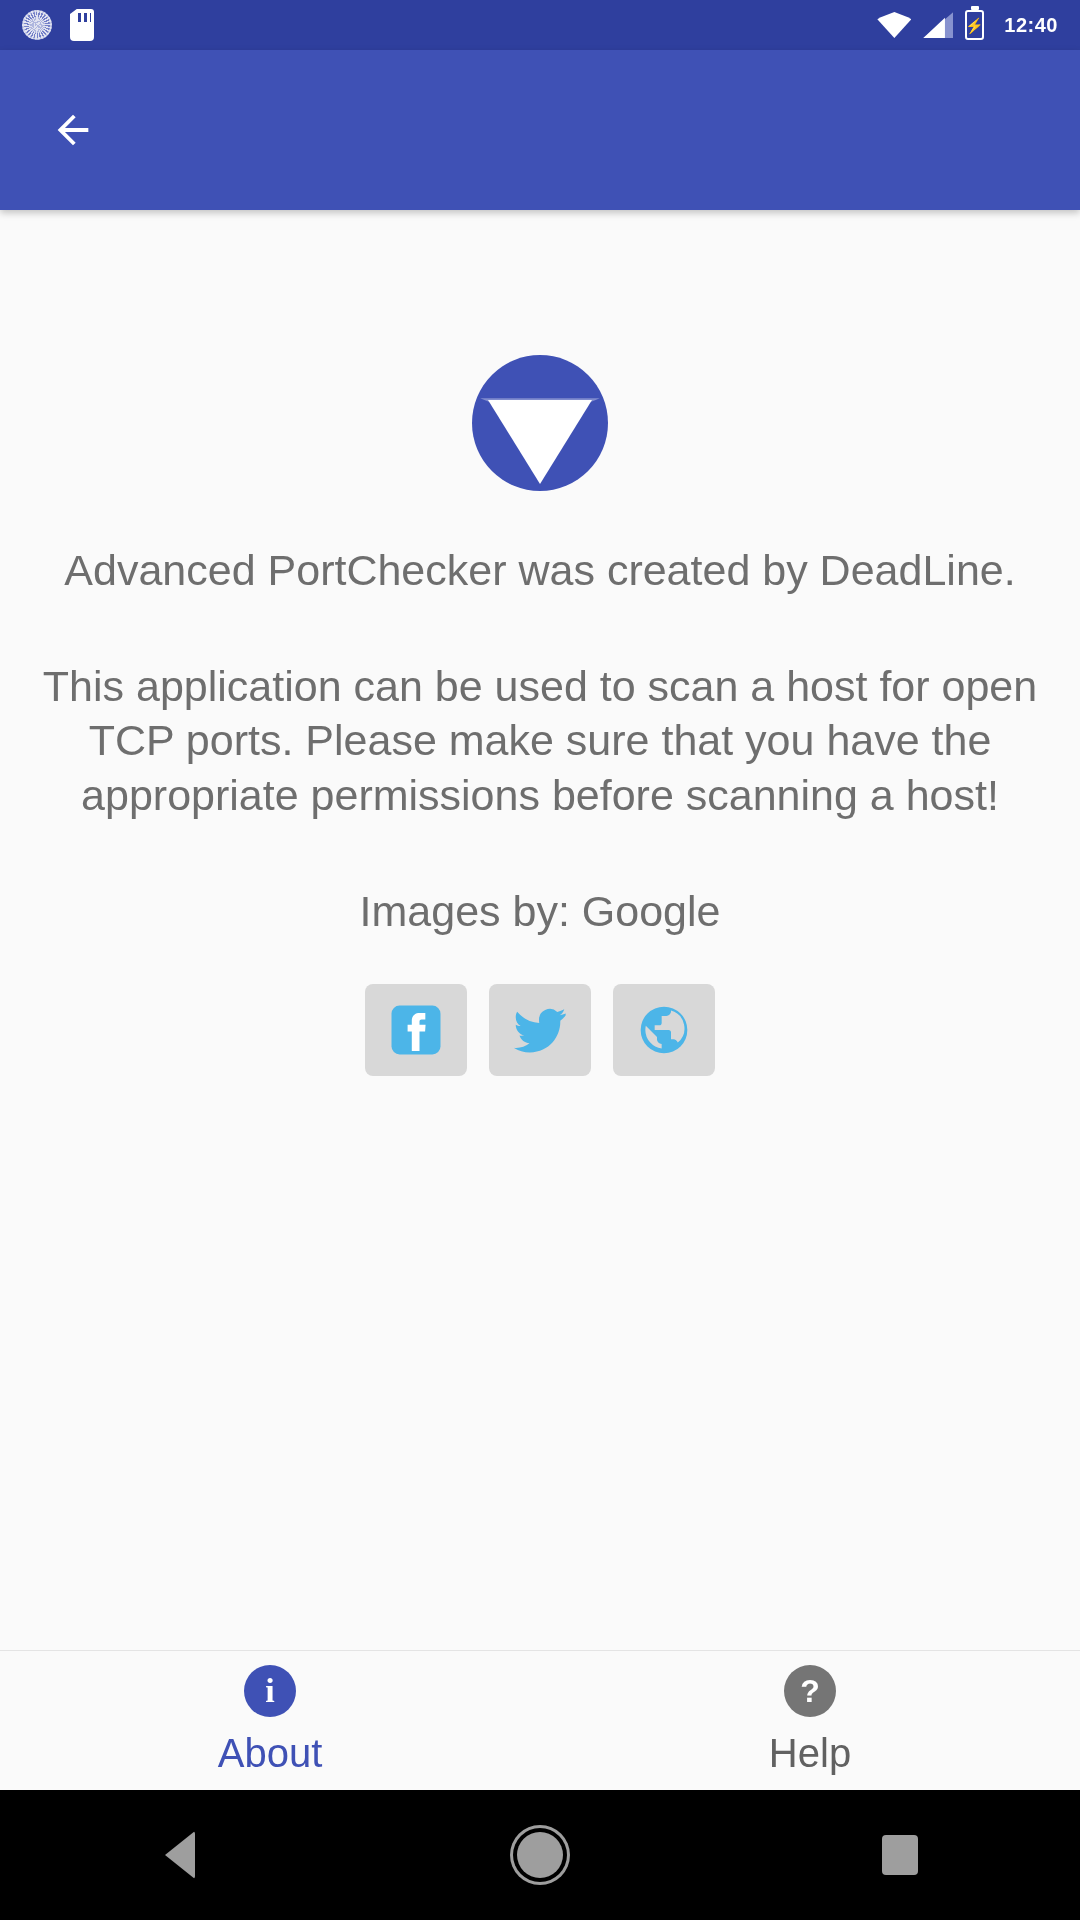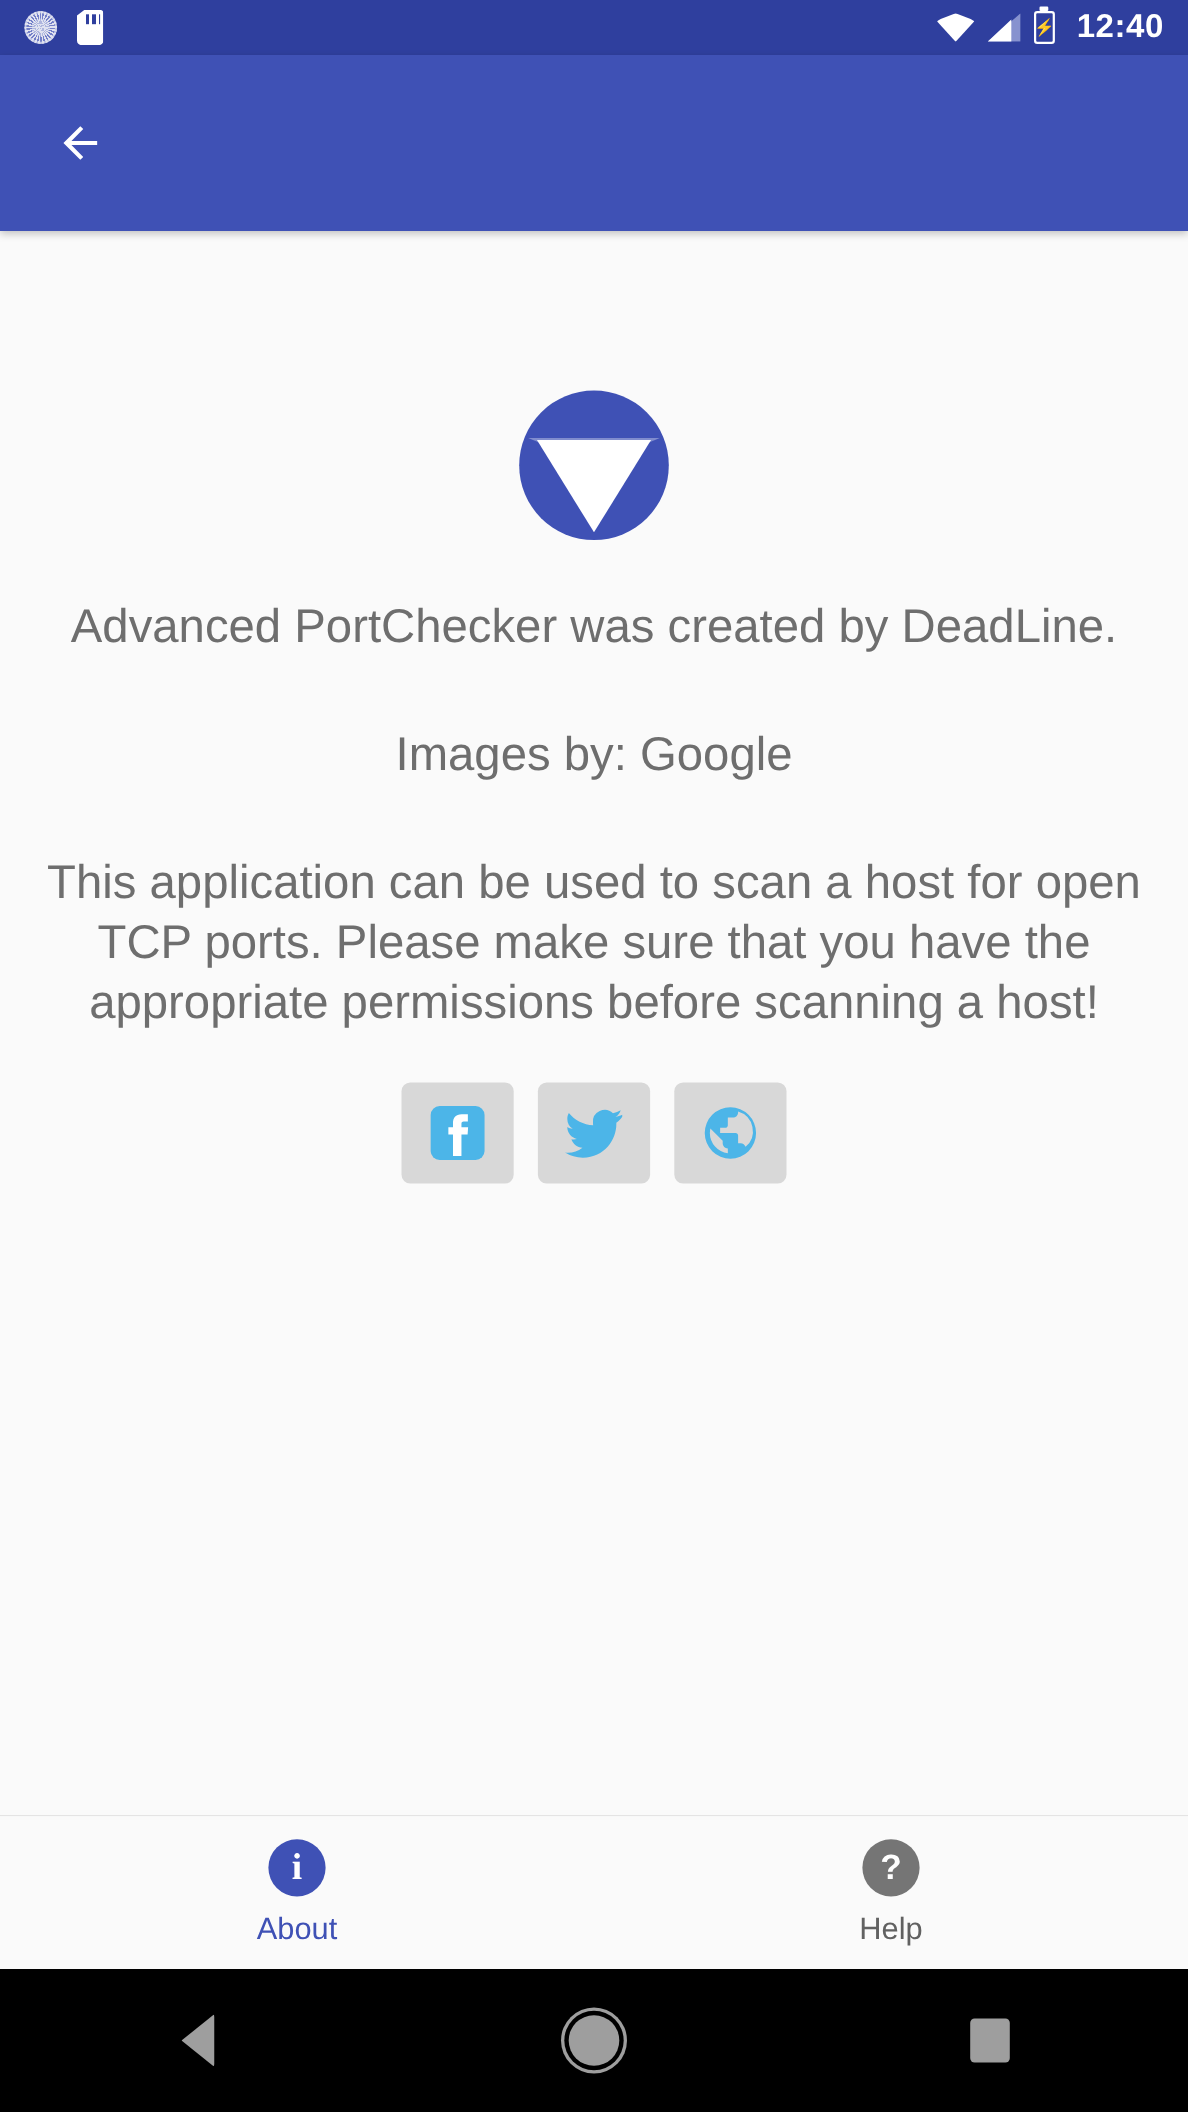--- a/index.html
+++ b/index.html
@@ -12,21 +12,21 @@
   #screen { width:1080px; height:1920px; display:flex; flex-direction:column; position:relative; }
 
   
   .status-bar {
     height:50px; background:#2f3f9e; flex:0 0 50px;
     display:flex; align-items:center; padding:0 22px;
     color:#ffffff;
   }
   .status-left { display:flex; align-items:center; gap:18px; }
   .status-right { margin-left:auto; display:flex; align-items:center; gap:12px; }
-  .status-time { font-size:30px; font-weight:bold; letter-spacing:0.5px; margin-left:8px; }
+  .status-time { font-size:20px; font-weight:bold; letter-spacing:0.5px; margin-left:8px; }
 
   .ic-sync { width:30px; height:30px; border-radius:50%;
     background:
       radial-gradient(circle at 50% 50%, rgba(255,255,255,.55) 0 38%, transparent 39%),
       repeating-conic-gradient(#ffffff 0deg 7deg, #7f8bd0 7deg 14deg);
     box-shadow: inset 0 0 0 2px rgba(255,255,255,.75);
     opacity:.85;
   }
   .ic-sd { width:24px; height:32px; background:#fff; position:relative;
     border-radius:3px 3px 4px 4px; clip-path: polygon(28% 0,100% 0,100% 100%,0 100%,0 16%); }
@@ -81,21 +81,21 @@
   .social-btn svg { width:56px; height:56px; }
 
   
   .bottom-nav { flex:0 0 140px; background:#fafafa; border-top:1px solid #e4e4e4;
     display:flex; align-items:center; }
   .nav-item { flex:1; display:flex; flex-direction:column; align-items:center; gap:14px; cursor:pointer; }
   .nav-icon { width:52px; height:52px; border-radius:50%; display:flex; align-items:center;
     justify-content:center; color:#fff; font-size:34px; font-weight:bold; font-family:"Liberation Serif", serif; }
   .nav-icon.active { background:#3f51b5; }
   .nav-icon.inactive { background:#757575; font-family:"Liberation Sans", sans-serif; font-size:32px; }
-  .nav-label { font-size:28px; }
+  .nav-label { font-size:40px; }
   .nav-label.active { color:#3f51b5; }
   .nav-label.inactive { color:#616161; }
 
   
   .sys-nav { flex:0 0 130px; background:#000; display:flex; align-items:center; }
   .sys-btn { flex:1; display:flex; align-items:center; justify-content:center; cursor:pointer; }
   .sys-back { width:0; height:0; border-top:24px solid transparent; border-bottom:24px solid transparent;
     border-right:30px solid #9e9e9e; border-radius:3px; }
   .sys-home { width:46px; height:46px; border-radius:50%; background:#9e9e9e; box-shadow:0 0 0 4px #000, 0 0 0 7px #9e9e9e; }
   .sys-recent { width:36px; height:40px; background:#9e9e9e; border-radius:4px; }
@@ -131,22 +131,22 @@
 
   <div class="content">
 
     <div class="app-logo">
       <div class="arc"></div>
       <div class="fan"></div>
     </div>
 
     <div class="body-text">
       <div class="para p1">Advanced PortChecker was created by DeadLine.</div>
+      <div class="para p2">This application can be used to scan a host for open TCP ports. Please make sure that you have the appropriate permissions before scanning a host!</div>
       <div class="para p3">Images by: Google</div>
-      <div class="para p2">This application can be used to scan a host for open TCP ports. Please make sure that you have the appropriate permissions before scanning a host!</div>
     </div>
 
     <div class="social-row">
       <div class="social-btn">
         <svg viewBox="0 0 24 24">
           <rect x="1.5" y="1.5" width="21" height="21" rx="3.5" fill="#4cb5e8"></rect>
           <path d="M15.9 12.6h-2.4V21h-3.3v-8.4H8.4V9.8h1.8V8.1c0-1.9 1-3.4 3.4-3.4h2.4v2.8h-1.6c-.6 0-.9.3-.9.9v1.4h2.6z" fill="#ffffff"></path>
         </svg>
       </div>
       <div class="social-btn">

